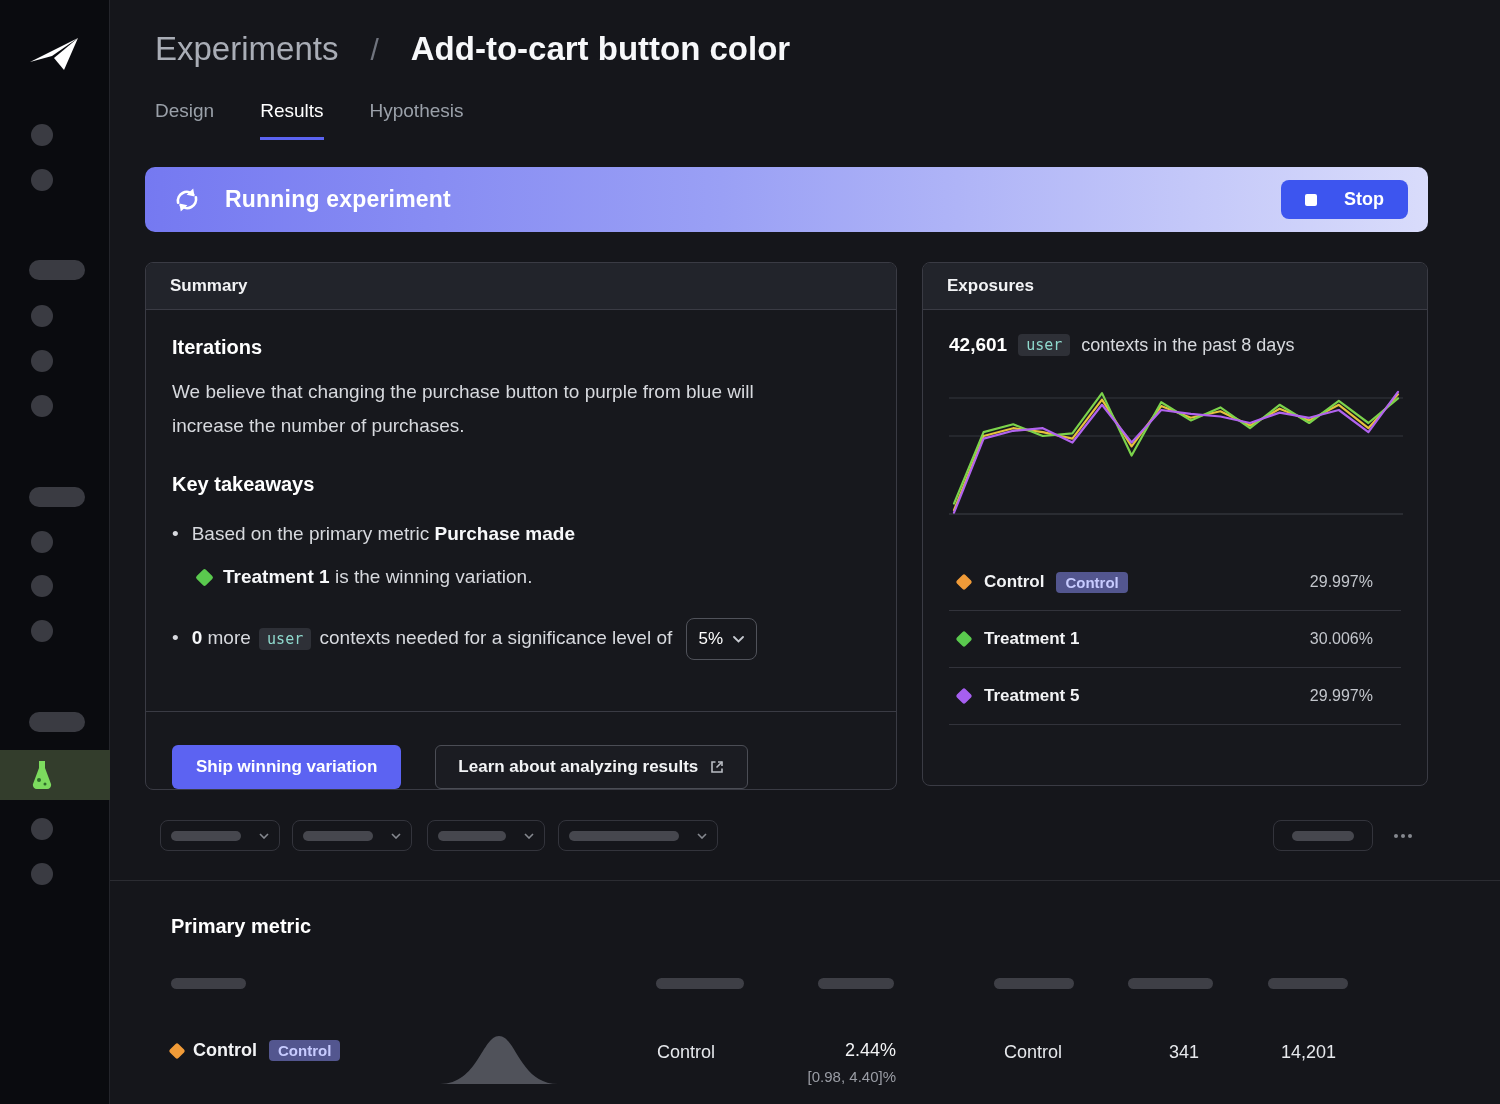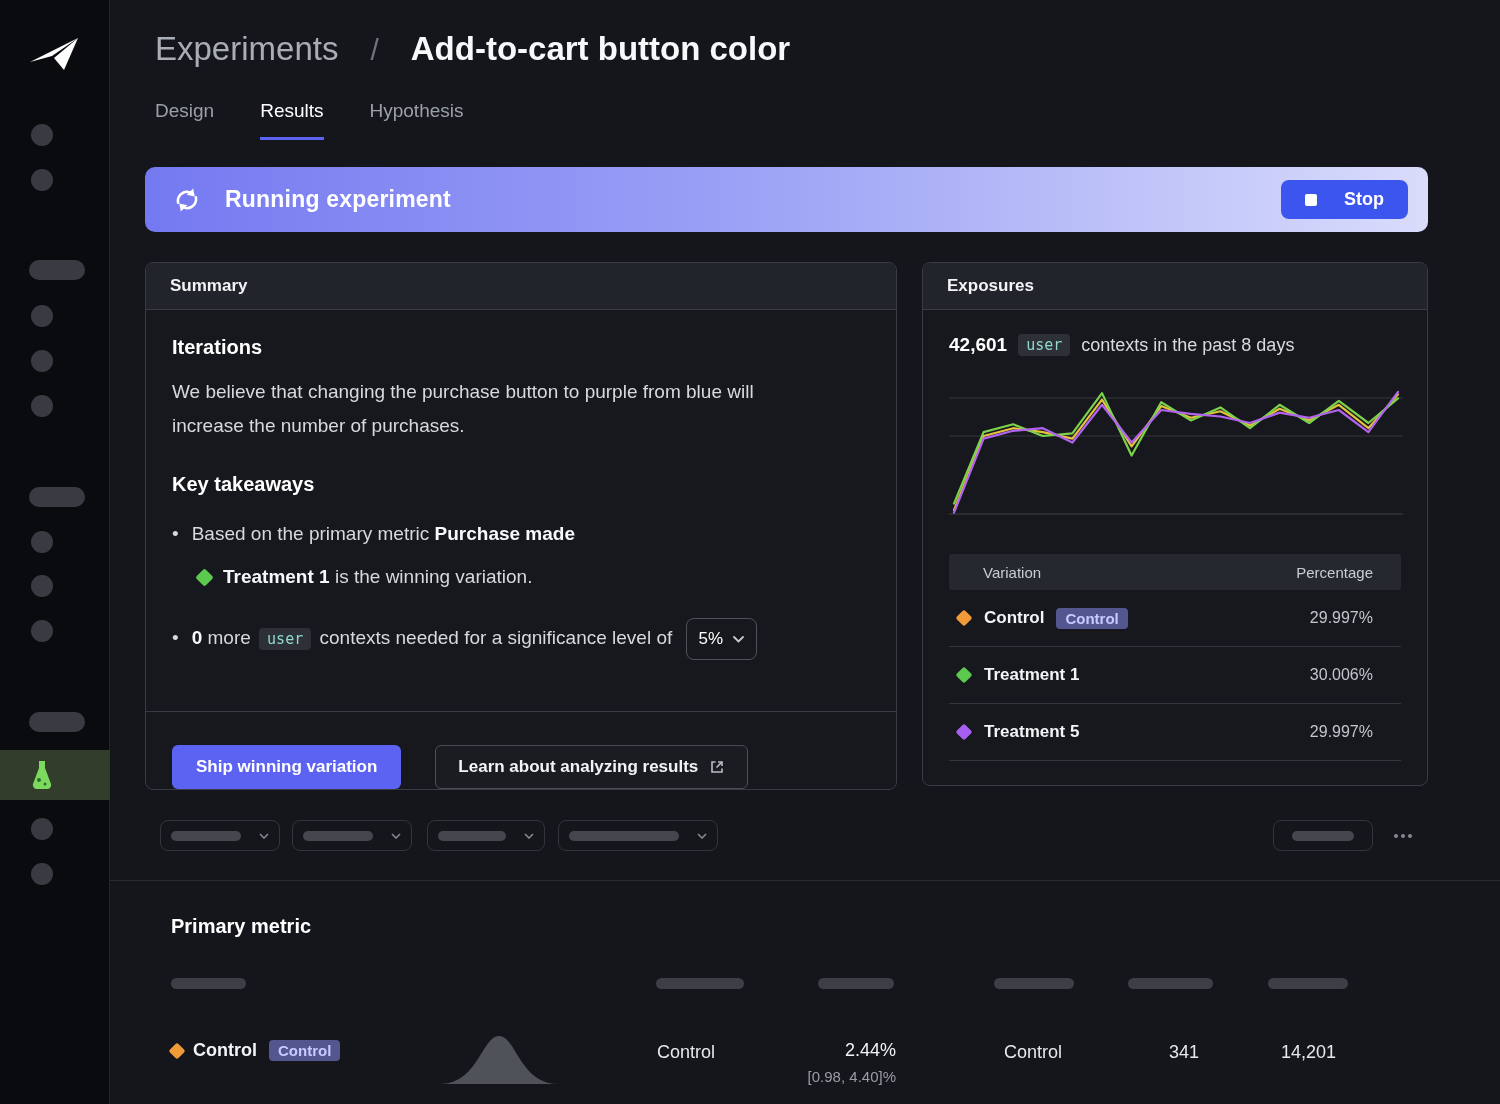--- a/index.html
+++ b/index.html
@@ -214,24 +214,20 @@
           <line x1="0" y1="22" x2="454" y2="22" stroke="#35363e" stroke-width="1"></line>
           <line x1="0" y1="60" x2="454" y2="60" stroke="#35363e" stroke-width="1"></line>
           <line x1="0" y1="138" x2="454" y2="138" stroke="#3f4048" stroke-width="1"></line>
         <polyline points="5.0,134.1 34.6,60.0 64.2,52.2 93.8,56.1 123.4,62.6 153.0,23.6 182.6,70.4 212.2,30.1 241.8,41.8 271.4,35.3 301.0,49.6 330.6,32.7 360.2,44.4 389.8,28.8 419.4,52.2 449.0,18.4" fill="none" stroke="#e6c23c" stroke-width="2.2" stroke-linejoin="round" stroke-linecap="round"></polyline>
             <polyline points="5.0,127.6 34.6,56.1 64.2,48.3 93.8,60.0 123.4,57.4 153.0,17.1 182.6,79.5 212.2,26.2 241.8,44.4 271.4,31.4 301.0,52.2 330.6,28.8 360.2,47.0 389.8,24.9 419.4,47.0 449.0,22.3" fill="none" stroke="#7bd34b" stroke-width="2.2" stroke-linejoin="round" stroke-linecap="round"></polyline>
             <polyline points="5.0,136.7 34.6,62.6 64.2,54.8 93.8,52.2 123.4,66.5 153.0,28.8 182.6,66.5 212.2,34.0 241.8,37.9 271.4,40.5 301.0,47.0 330.6,36.6 360.2,41.8 389.8,34.0 419.4,56.1 449.0,15.8" fill="none" stroke="#b163ef" stroke-width="2.2" stroke-linejoin="round" stroke-linecap="round"></polyline>
           </svg>
       </div>
 
       <div class="exp-table">
-        <div class="exp-thead">
-          <span>Variation</span>
-          <span>Percentage</span>
-        </div>
 
         <div class="exp-row">
           <span class="diamond diamond-sm" style="background: rgb(240, 155, 56);"></span>
           <span class="name">Control</span>
           <span class="badge-variation">Control</span>
           <span class="exp-pct">29.997%</span>
         </div>
 
         <div class="exp-row">
           <span class="diamond diamond-sm" style="background: rgb(90, 201, 78);"></span>

